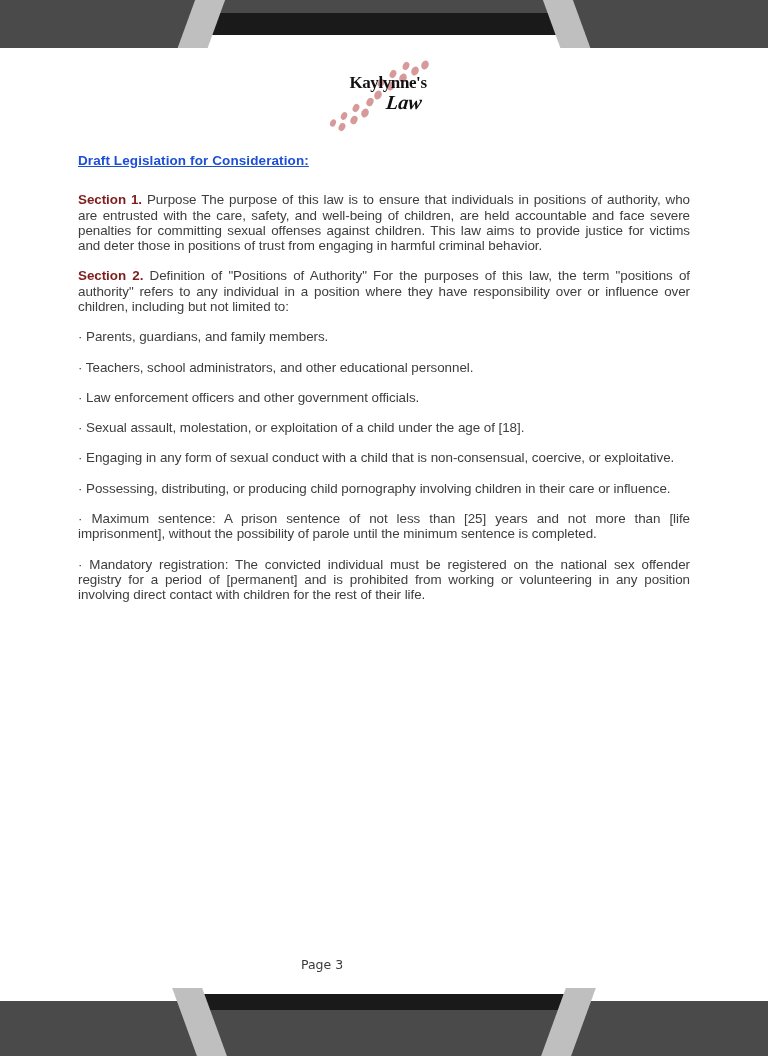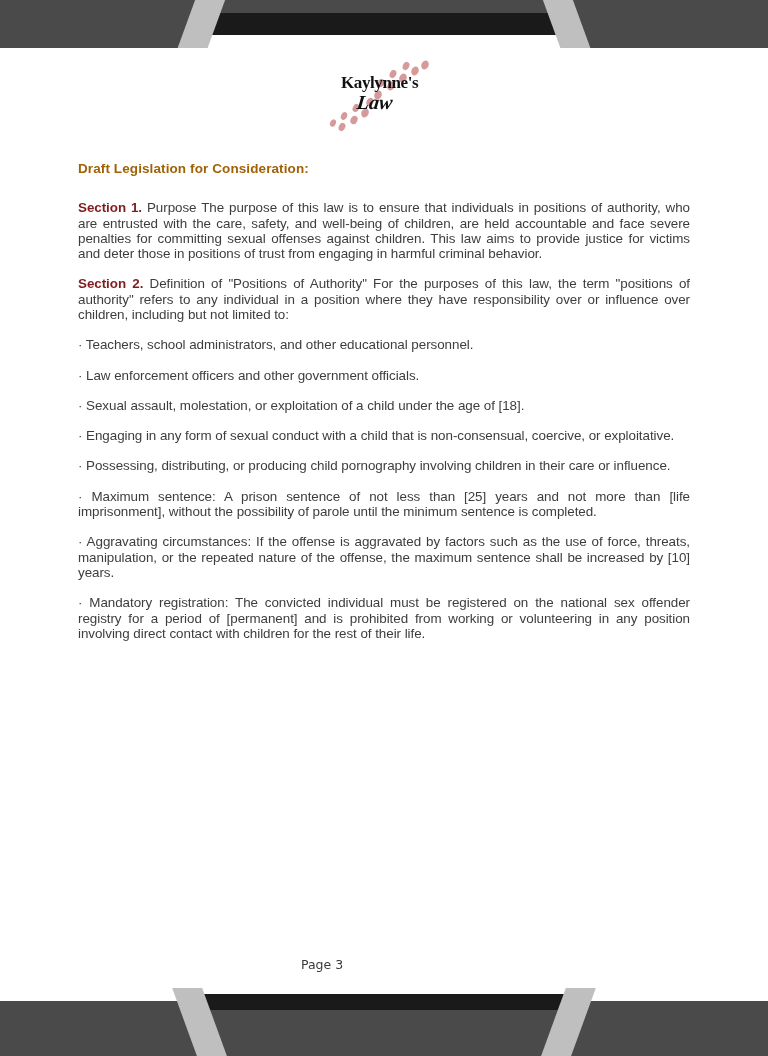--- a/index.html
+++ b/index.html
@@ -121,24 +121,24 @@
     justify-content: center;
   }
   .logo {
     position: relative;
     width: 110px;
     height: 82px;
   }
   .logo svg { display: block; }
   .logo-text {
     position: absolute;
-    left: 16px;
+    left: 8px;
     top: 18px;
     width: 110px;
-    text-align: left;
+    text-align: center;
     line-height: 1;
   }
   .logo-name {
     display: block;
     font-family: "Liberation Serif", serif;
     font-weight: bold;
     font-size: 17px;
     letter-spacing: -0.4px;
     color: #111111;
     transform: translateX(-4px);
@@ -158,24 +158,25 @@
   .content {
     position: absolute;
     left: 78px;
     top: 152px;
     width: 612px;
   }
 
   .doc-title {
     font-size: 13.5px;
     font-weight: bold;
-    color: #a16207;
+    color: #1d4ed8;
     letter-spacing: 0.1px;
-    margin: 8px 0 22px 0;
+    margin: 0 0 22px 0;
     line-height: 1.35;
+    text-decoration: underline;
   }
 
   .para {
     font-size: 13.4px;
     line-height: 15.3px;
     color: #3d3d3d;
     text-align: justify;
     margin: 0 0 15px 0;
     letter-spacing: -0.05px;
   }
@@ -240,27 +241,27 @@
         <span class="logo-sub">Law</span>
       </div>
     </div>
   </div>
 
   <div class="content">
     <h1 class="doc-title">Draft Legislation for Consideration:</h1>
     <div id="paragraphs">
         <p class="para"><span class="lead">Section 1.</span><span> Purpose The purpose of this law is to ensure that individuals in positions of authority, who are entrusted with the care, safety, and well-being of children, are held accountable and face severe penalties for committing sexual offenses against children. This law aims to provide justice for victims and deter those in positions of trust from engaging in harmful criminal behavior.</span></p>
         <p class="para"><span class="lead">Section 2.</span><span> Definition of "Positions of Authority" For the purposes of this law, the term "positions of authority" refers to any individual in a position where they have responsibility over or influence over children, including but not limited to:</span></p>
+        <p class="para bullet"><span>· Parents, guardians, and family members.</span></p>
         <p class="para bullet"><span>· Teachers, school administrators, and other educational personnel.</span></p>
         <p class="para bullet"><span>· Law enforcement officers and other government officials.</span></p>
         <p class="para bullet"><span>· Sexual assault, molestation, or exploitation of a child under the age of [18].</span></p>
         <p class="para bullet"><span>· Engaging in any form of sexual conduct with a child that is non-consensual, coercive, or exploitative.</span></p>
         <p class="para bullet"><span>· Possessing, distributing, or producing child pornography involving children in their care or influence.</span></p>
         <p class="para bullet"><span>· Maximum sentence: A prison sentence of not less than [25] years and not more than [life imprisonment], without the possibility of parole until the minimum sentence is completed.</span></p>
-        <p class="para bullet"><span>· Aggravating circumstances: If the offense is aggravated by factors such as the use of force, threats, manipulation, or the repeated nature of the offense, the maximum sentence shall be increased by [10] years.</span></p>
         <p class="para bullet"><span>· Mandatory registration: The convicted individual must be registered on the national sex offender registry for a period of [permanent] and is prohibited from working or volunteering in any position involving direct contact with children for the rest of their life.</span></p>
       </div>
   </div>
 
   <div class="footer">
     <span class="footer-text">Page 3</span>
   </div>
 
   <div class="banner banner-bottom">
     <div class="band-gray"></div>

